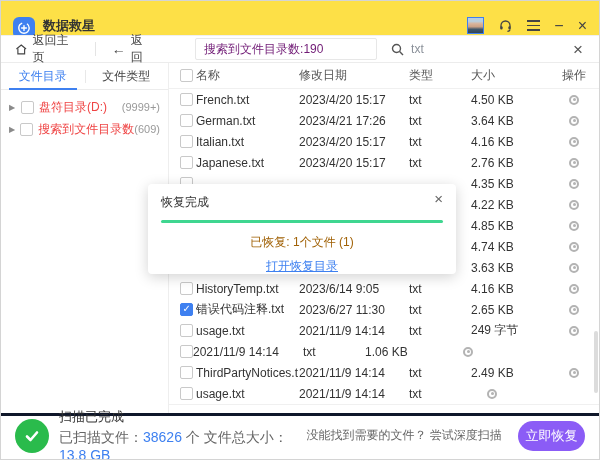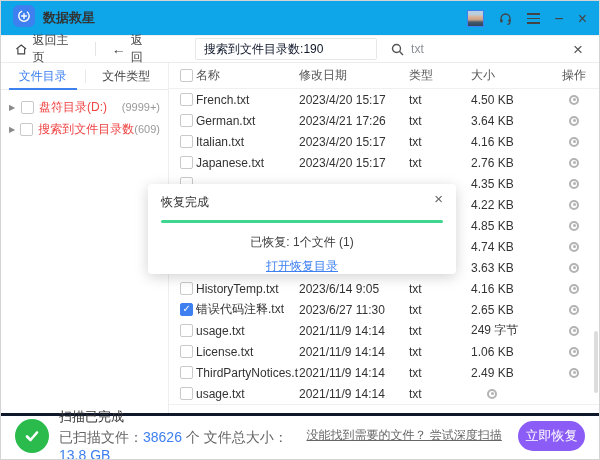--- a/index.html
+++ b/index.html
@@ -1,36 +1,36 @@
 <!DOCTYPE html>
 <html><head>
 <meta charset="utf-8">
 <style>
   * { margin:0; padding:0; box-sizing:border-box; }
   html,body { width:600px; height:460px; font-family:"Liberation Sans","DejaVu Sans",sans-serif; }
   .window { position:relative; width:600px; height:460px; background:#fff; border:1px solid #d4d4d4; overflow:hidden; font-size:12px; color:#333; }
 
   
-  .titlebar { position:absolute; top:0; left:0; right:0; height:34px; display:flex; align-items:flex-end; padding:8px 12px; background:#0ea5e9; }
+  .titlebar { position:absolute; top:0; left:0; right:0; height:34px; display:flex; align-items:flex-start; padding:16px 12px; background:#fde047; }
   .app-icon { width:22px; height:22px; border-radius:6px; background:#3e80f0; display:flex; align-items:center; justify-content:center; margin-right:8px; }
   .app-title { font-size:13px; font-weight:bold; color:#333; }
   .titlebar-right { margin-left:auto; display:flex; align-items:center; gap:14px; }
   .avatar { width:17px; height:17px; border:1px solid #3e80f0; background:
       linear-gradient(180deg,#b9cfdf 0%,#b9cfdf 22%,#d9b49b 38%,#caa186 58%,#41586c 75%,#32455a 100%); }
   .tb-btn { color:#444; display:flex; align-items:center; justify-content:center; cursor:pointer; }
   .glyph-btn { font-size:16px; line-height:1; color:#444; }
   .burger { display:flex; flex-direction:column; gap:3px; }
   .burger span { display:block; width:13px; height:1.6px; background:#444; }
 
   
   .toolbar { position:absolute; top:34px; left:0; right:0; height:28px; display:flex; align-items:center; padding:0 14px; border-top:1px solid #f0f0f0; border-bottom:1px solid #ececec; background:#fff; }
   .tool-item { display:flex; align-items:center; gap:5px; color:#444; cursor:pointer; }
   .tool-sep { width:1px; height:14px; background:#e4e4e4; margin:0 16px; }
   .count-box { margin-left:42px; width:188px; height:22px; border:1px solid #e7e7e7; border-radius:2px; display:flex; align-items:center; padding:0 8px; }
-  .count-text { color:#0f172a; font-size:12px; white-space:nowrap; }
+  .count-text { color:#701a75; font-size:12px; white-space:nowrap; }
   .searchbar { display:flex; align-items:center; margin-left:14px; flex:1; gap:7px; }
   .search-input { border:none; outline:none; flex:1; font-size:12px; color:#8a9099; font-family:inherit; background:transparent; }
   .clear-x { font-size:17px; color:#555; cursor:pointer; margin-right:2px; line-height:1; }
 
   
   .sidebar { position:absolute; top:62px; left:0; width:168px; bottom:32px; border-right:1px solid #eee; background:#fff; }
   .side-tabs { display:flex; height:27px; border-bottom:1px solid #ececec; position:relative; }
   .side-tab { flex:1; display:flex; align-items:center; justify-content:center; font-size:12px; color:#444; cursor:pointer; position:relative; }
   .side-tab.active { color:#3e80f0; }
   .side-tab.active::after { content:""; position:absolute; left:8px; right:8px; bottom:-1px; height:2px; background:#3e80f0; }
@@ -60,32 +60,32 @@
   .eye { width:10px; height:10px; border:2px solid #b3b3b3; border-radius:50%; position:relative; cursor:pointer; }
   .eye::after { content:""; position:absolute; left:1.5px; top:1.5px; width:3px; height:3px; border-radius:50%; background:#b3b3b3; }
   .vscroll { position:absolute; right:1px; top:268px; width:4px; height:62px; border-radius:2px; background:#dcdcdc; }
 
   
   .dialog { position:absolute; left:147px; top:183px; width:308px; height:90px; background:#fff; border-radius:4px; box-shadow:0 3px 14px rgba(0,0,0,.18); z-index:20; padding:10px 13px; }
   .dlg-head { display:flex; align-items:flex-start; }
   .dlg-title { font-size:12px; color:#333; }
   .dlg-close { margin-left:auto; font-size:15px; color:#666; line-height:1; cursor:pointer; margin-top:-3px; }
   .dlg-bar { margin-top:9px; height:3px; border-radius:2px; background:#3fd690; }
-  .dlg-msg { margin-top:11px; text-align:center; color:#404040; font-size:12px; }
+  .dlg-msg { margin-top:11px; text-align:center; color:#a16207; font-size:12px; }
   .dlg-link { margin-top:7px; text-align:center; }
   .dlg-link a { color:#3e80f0; font-size:12px; text-decoration:underline; cursor:pointer; }
 
   
   .statusbar { position:absolute; left:0; right:0; bottom:0; height:46px; border-top:3px solid #0f172a; background:#fff; display:flex; align-items:center; padding:0 14px 4px 14px; }
   .ok-circle { width:34px; height:34px; border-radius:50%; background:#2abb4c; display:flex; align-items:center; justify-content:center; flex:0 0 34px; }
   .status-texts { margin-left:10px; }
   .status-title { font-size:13px; color:#333; }
   .status-sub { font-size:14px; color:#666; margin-top:3px; }
   .blue-num { color:#3e80f0; }
-  .deep-link { margin-left:auto; font-size:12px; color:#666; text-decoration:underline; cursor:pointer; white-space:nowrap; }
+  .deep-link { margin-left:auto; font-size:12px; color:#666; cursor:pointer; white-space:nowrap; }
   .recover-btn { margin-left:16px; width:76px; height:30px; border:none; border-radius:16px; background:#8b5cf6; color:#fff; font-size:13px; font-family:inherit; cursor:pointer; }
 </style>
 </head>
 <body>
 
 <div class="window">
 
   <div class="titlebar">
     <div class="app-icon">
       <svg width="14" height="14" viewBox="0 0 14 14">
@@ -318,21 +318,20 @@
       <span class="c-type">txt</span>
       <span class="c-size">249 字节</span>
       <span class="c-act">
             <span class="eye"></span>
           </span>
     </div>
         <div class="trow">
       <span class="c-cb">
             <span class="cb"></span>
           </span>
-      <span class="c-name">License.txt</span>
       <span class="c-date">2021/11/9 14:14</span>
       <span class="c-type">txt</span>
       <span class="c-size">1.06 KB</span>
       <span class="c-act">
             <span class="eye"></span>
           </span>
     </div>
         <div class="trow">
       <span class="c-cb">
             <span class="cb"></span>

